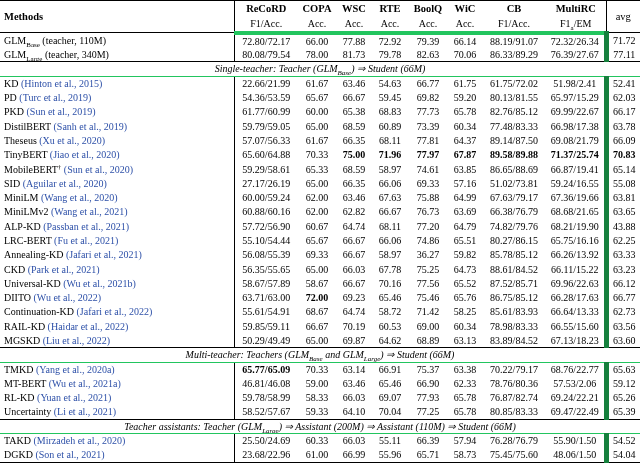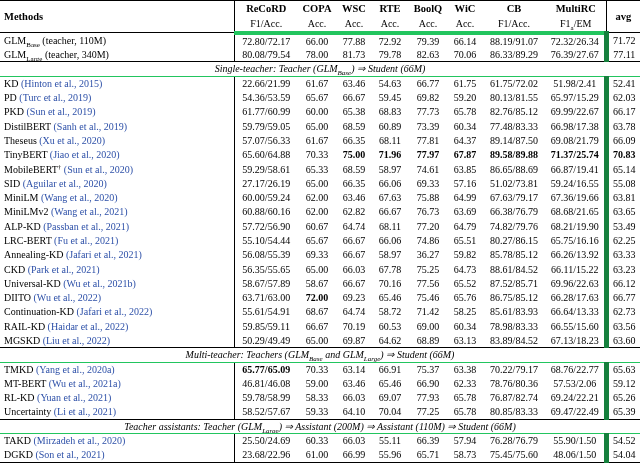--- a/index.html
+++ b/index.html
@@ -29,21 +29,21 @@
   thead tr { height: 16px; }
   tbody tr { height: 14.3px; }
   th.task-h { font-size: 10.5px; font-weight: bold; }
   th.methods-h {
     text-align: left; padding-left: 4px;
     font-size: 10.5px; font-weight: bold;
     border-right: 1px solid #000;
     border-bottom: 1px solid #000;
   }
   th.avg-h {
-    font-size: 10.5px; font-weight: bold;
+    font-size: 10.5px; font-weight: normal;
     border-left: 1px solid #000;
     border-bottom: 1px solid #000;
   }
   th.metric-h { font-weight: normal; border-bottom: 4px solid #22c55e; margin-top: 36px; }
   td.method {
     text-align: left; padding-left: 4px;
     border-right: 1px solid #000;
   }
   td.num.avg { border-left: 5px solid #15803d; }
   td.best { font-weight: bold; }
@@ -248,21 +248,21 @@
       <tr class="data-row">
         <td class="method"><span class="mname">ALP-KD</span> <span class="cite">(Passban et al., 2021)</span></td>
         <td class="num">57.72/56.90</td>
         <td class="num">60.67</td>
         <td class="num">64.74</td>
         <td class="num">68.11</td>
         <td class="num">77.20</td>
         <td class="num">64.79</td>
         <td class="num">74.82/79.76</td>
         <td class="num">68.21/19.90</td>
-        <td class="num avg">53.49</td>
+        <td class="num avg">43.88</td>
       </tr>
       <tr class="data-row">
         <td class="method"><span class="mname">LRC-BERT</span> <span class="cite">(Fu et al., 2021)</span></td>
         <td class="num">55.10/54.44</td>
         <td class="num">65.67</td>
         <td class="num">66.67</td>
         <td class="num">66.06</td>
         <td class="num">74.86</td>
         <td class="num">65.51</td>
         <td class="num">80.27/86.15</td>

